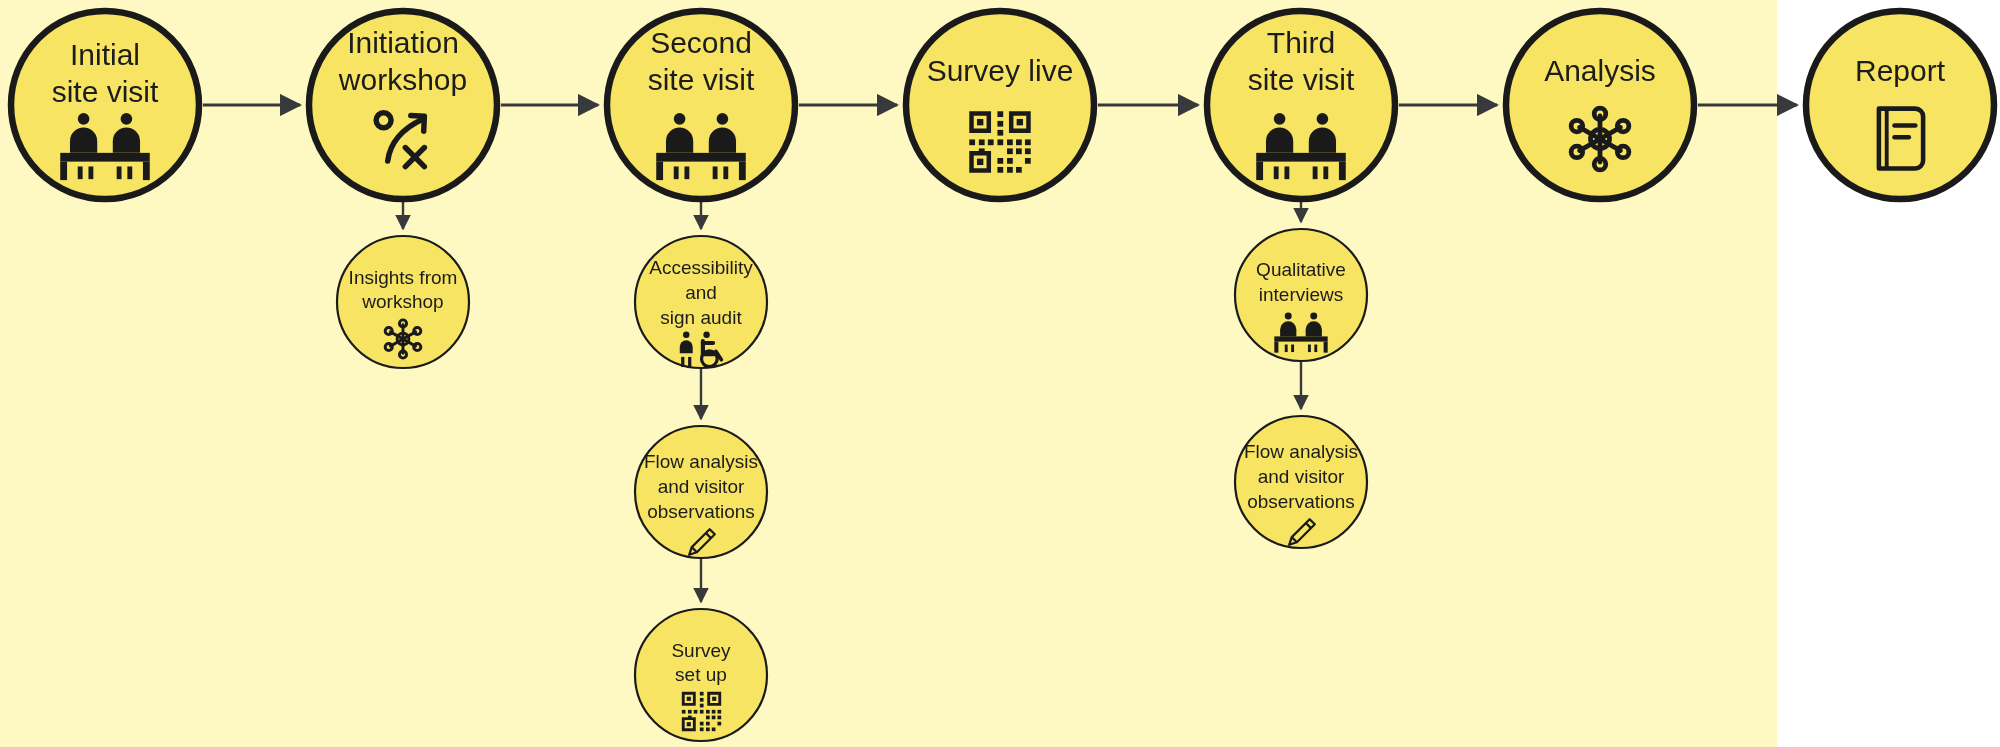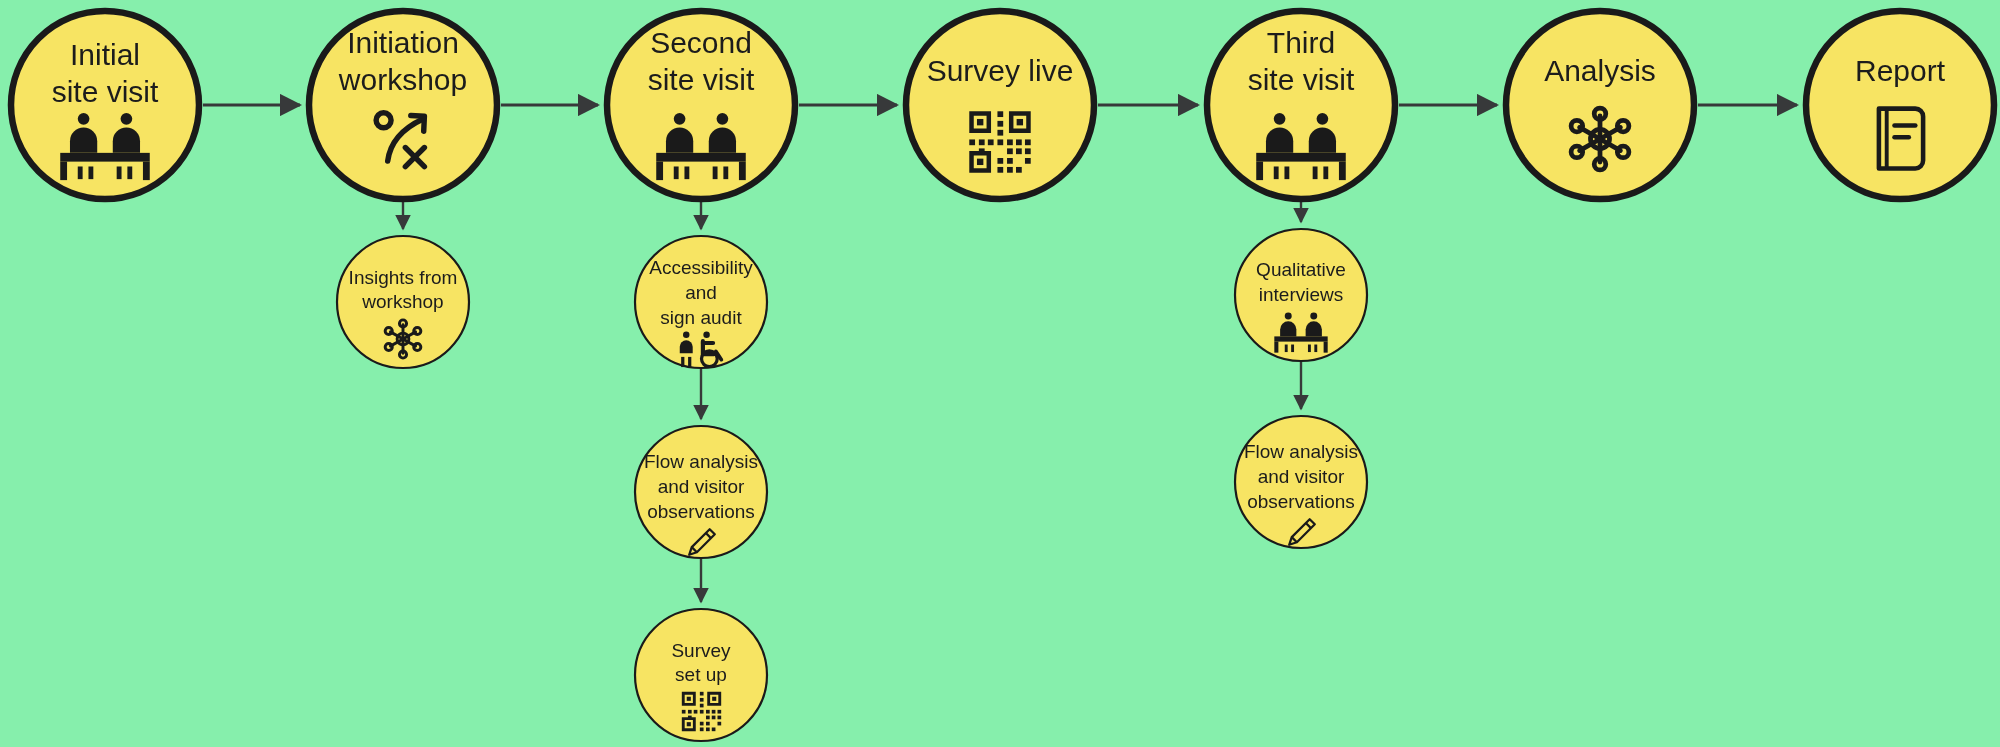--- a/index.html
+++ b/index.html
@@ -1,21 +1,21 @@
 <!DOCTYPE html>
 <html><head>
 <meta charset="utf-8">
 <style>
   html,body{margin:0;padding:0;background:#ffffff;}
   body{
     width:2000px;height:747px;
     font-family:"Liberation Sans", sans-serif;
     overflow:hidden;
   }
-  #stage{position:relative;width:2000px;height:747px;background:#86efac;}
+  #stage{position:relative;width:1777px;height:747px;background:#fef9c3;}
   svg#flow{position:absolute;left:0;top:0;width:2000px;height:747px;}
   .node-label{
     font-family:"Liberation Sans", sans-serif;
     fill:#1c1c1c;
     text-anchor:middle;
     dominant-baseline:middle;
   }
   .node-main .node-label{font-size:30px;}
   .node-sub .node-label{font-size:19px;}
   .circle-main{fill:#F7E463;stroke:#1a1a1a;stroke-width:6.5;}

